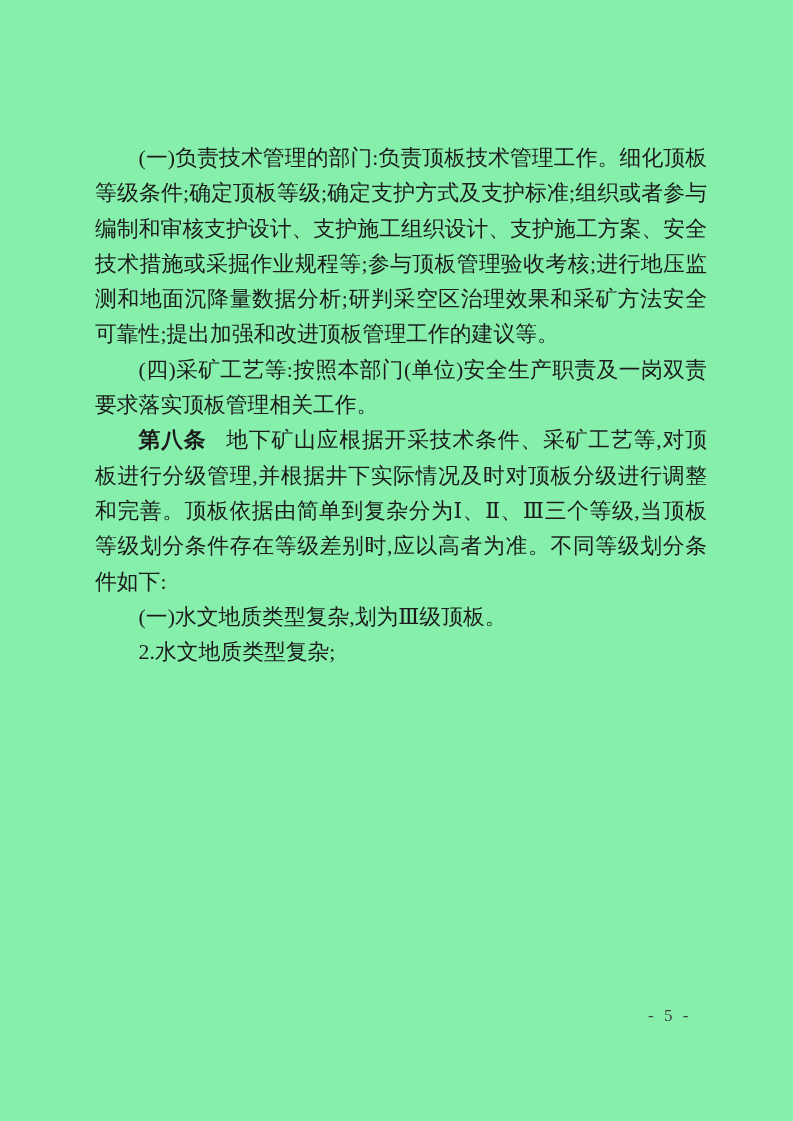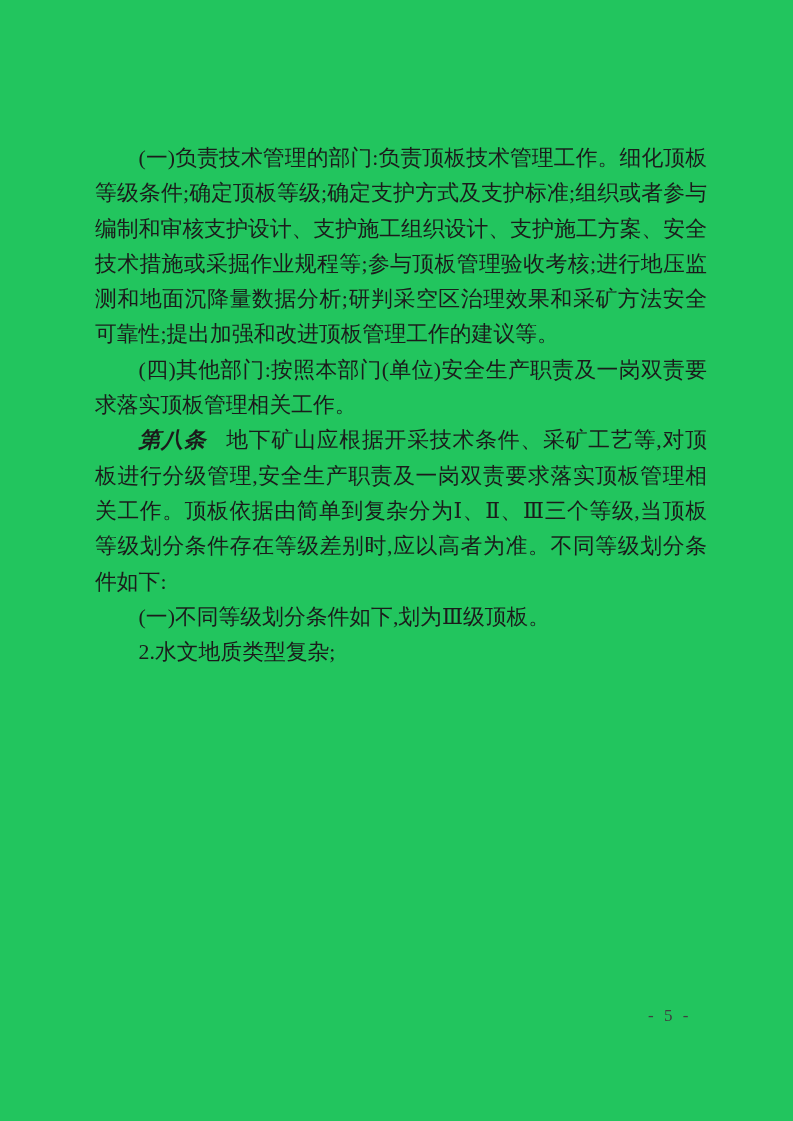--- a/index.html
+++ b/index.html
@@ -4,60 +4,59 @@
 <style>
   * { margin: 0; padding: 0; box-sizing: border-box; }
   html, body {
     background: #ffffff;
     font-family: "Liberation Serif", "DejaVu Serif", serif;
   }
   .page {
     position: relative;
     width: 793px;
     height: 1121px;
-    background: #22c55e;
+    background: #86efac;
     overflow: hidden;
     color: #1b1b1b;
   }
   .content {
     position: absolute;
     left: 95px;
     top: 141px;
     width: 612px;
     font-size: 21.8px;
     line-height: 35.3px;
     text-align: justify;
     text-justify: inter-character;
   }
   .content p {
     text-indent: 2em;
     margin: 0;
   }
   .article-label {
     font-weight: bold;
     margin-right: 0.9em;
-    font-style: italic;
   }
   .page-number {
     position: absolute;
     top: 1006px;
     left: 648px;
     font-size: 17px;
     color: #3f3f3f;
     letter-spacing: 3px;
     white-space: pre;
   }
 </style>
 </head>
 <body>
 
 <div class="page">
   <div class="content">
     <p>(一)负责技术管理的部门:负责顶板技术管理工作。细化顶板等级条件;确定顶板等级;确定支护方式及支护标准;组织或者参与编制和审核支护设计、支护施工组织设计、支护施工方案、安全技术措施或采掘作业规程等;参与顶板管理验收考核;进行地压监测和地面沉降量数据分析;研判采空区治理效果和采矿方法安全可靠性;提出加强和改进顶板管理工作的建议等。</p>
-    <p>(四)其他部门:按照本部门(单位)安全生产职责及一岗双责要求落实顶板管理相关工作。</p>
+    <p>(四)采矿工艺等:按照本部门(单位)安全生产职责及一岗双责要求落实顶板管理相关工作。</p>
     <p>
-      <span class="article-label">第八条</span><span>地下矿山应根据开采技术条件、采矿工艺等,对顶板进行分级管理,安全生产职责及一岗双责要求落实顶板管理相关工作。顶板依据由简单到复杂分为Ⅰ、Ⅱ、Ⅲ三个等级,当顶板等级划分条件存在等级差别时,应以高者为准。不同等级划分条件如下:</span>
+      <span class="article-label">第八条</span><span>地下矿山应根据开采技术条件、采矿工艺等,对顶板进行分级管理,并根据井下实际情况及时对顶板分级进行调整和完善。顶板依据由简单到复杂分为Ⅰ、Ⅱ、Ⅲ三个等级,当顶板等级划分条件存在等级差别时,应以高者为准。不同等级划分条件如下:</span>
     </p>
-    <p>(一)不同等级划分条件如下,划为Ⅲ级顶板。</p>
+    <p>(一)水文地质类型复杂,划为Ⅲ级顶板。</p>
     <p>2.水文地质类型复杂;</p>
   </div>
   <div class="page-number">- 5 -</div>
 </div>
 
 </body></html>

